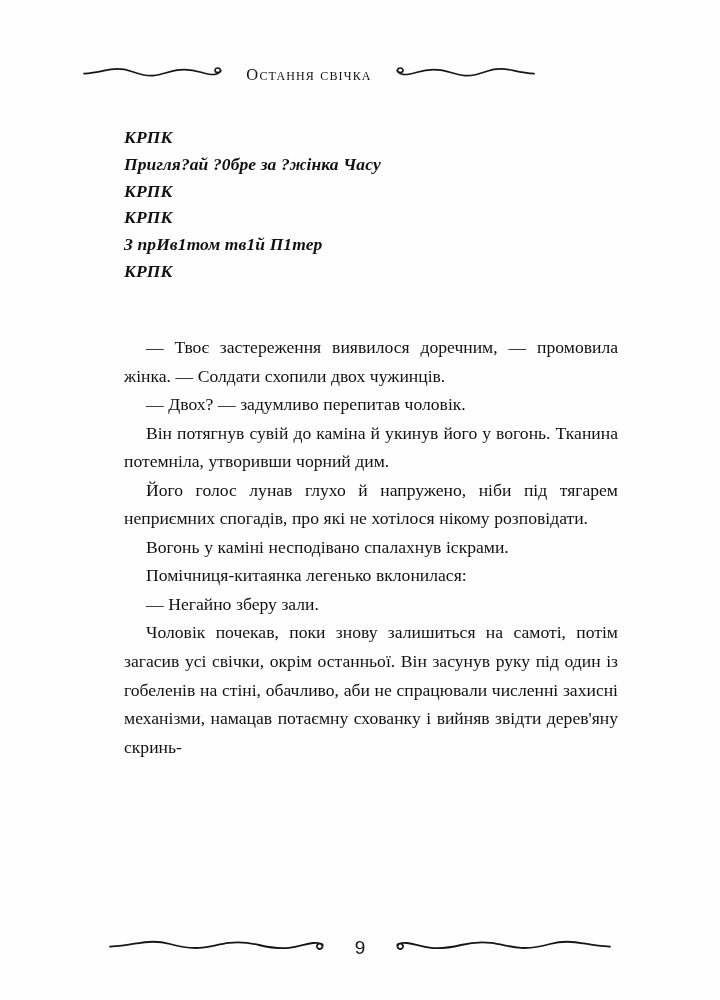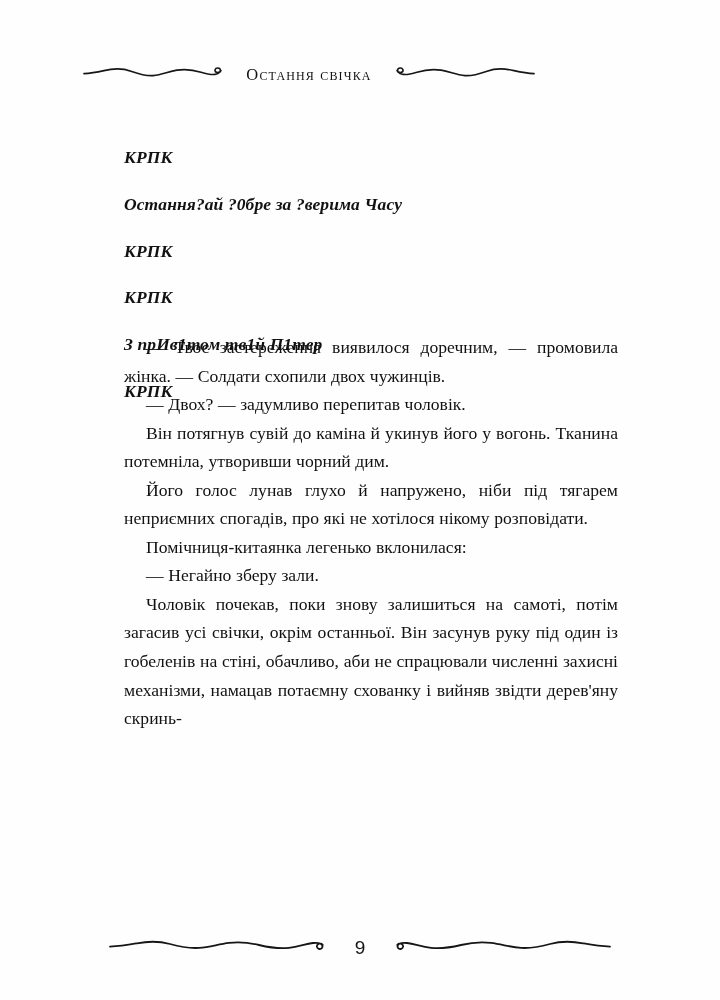--- a/index.html
+++ b/index.html
@@ -57,21 +57,20 @@
   }
   .glitch-line {
     font-family: "Liberation Serif", "DejaVu Serif", serif;
     font-style: italic;
     font-weight: bold;
     font-size: 17.5px;
     line-height: 26.8px;
     color: #121212;
     white-space: pre;
     letter-spacing: 0.1px;
-    margin-top: 20px;
   }
 
   
   .body-text {
     position: absolute;
     top: 333px;
     left: 124px;
     width: 494px;
   }
   .para {
@@ -135,32 +134,33 @@
                    C104,5.8 111,6.8 119,9.2 C125,11.0 129,12.0 133,11.4
                    C137.6,10.7 139.4,8.0 138.0,6.1 C136.8,4.5 134.0,4.7 133.2,6.5
                    C132.5,8.1 133.8,9.6 135.6,9.6 C137.2,9.6 138.4,8.8 138.9,7.6" fill="none" stroke="#161616" stroke-width="1.7" stroke-linecap="round"></path>
         </g>
       </svg>
     </span>
   </div>
 
   <div class="glitch-block">
     <div class="glitch-line">КРПК</div>
-    <div class="glitch-line">Остання?ай ?0бре за ?верима Часу</div>
+    <div class="glitch-line">Пригля?ай ?0бре за ?жінка Часу</div>
     <div class="glitch-line">КРПК</div>
     <div class="glitch-line">КРПК</div>
     <div class="glitch-line">З прИв1том тв1й П1тер</div>
     <div class="glitch-line">КРПК</div>
   </div>
 
   <div class="body-text">
     <p class="para">— Твоє застереження виявилося доречним, — про­мовила жінка. — Солдати схопили двох чужинців.</p>
     <p class="para">— Двох? — задумливо перепитав чоловік.</p>
     <p class="para">Він потягнув сувій до каміна й укинув його у во­гонь. Тканина потемніла, утворивши чорний дим.</p>
     <p class="para">Його голос лунав глухо й напружено, ніби під тя­гарем неприємних спогадів, про які не хотілося ніко­му розповідати.</p>
+    <p class="para">Вогонь у каміні несподівано спалахнув іскрами.</p>
     <p class="para">Помічниця-китаянка легенько вклонилася:</p>
     <p class="para">— Негайно зберу зали.</p>
     <p class="para cut">Чоловік почекав, поки знову залишиться на самоті, потім загасив усі свічки, окрім останньої. Він засунув руку під один із гобеленів на стіні, обачливо, аби не спрацювали численні захисні механізми, намацав по­таємну схованку і вийняв звідти дерев'яну скринь-</p>
   </div>
 
   <div class="page-footer">
     <span class="orn">
       <svg width="230" height="20" viewBox="0 0 230 20" xmlns="http://www.w3.org/2000/svg">
         <path d="M3,10.6 C14,10.4 20,9.2 30,7.3 C42,5.0 52,5.0 63,8.0
                  C73,10.8 81,12.6 92,11.9 C103,11.2 111,8.2 122,6.9

